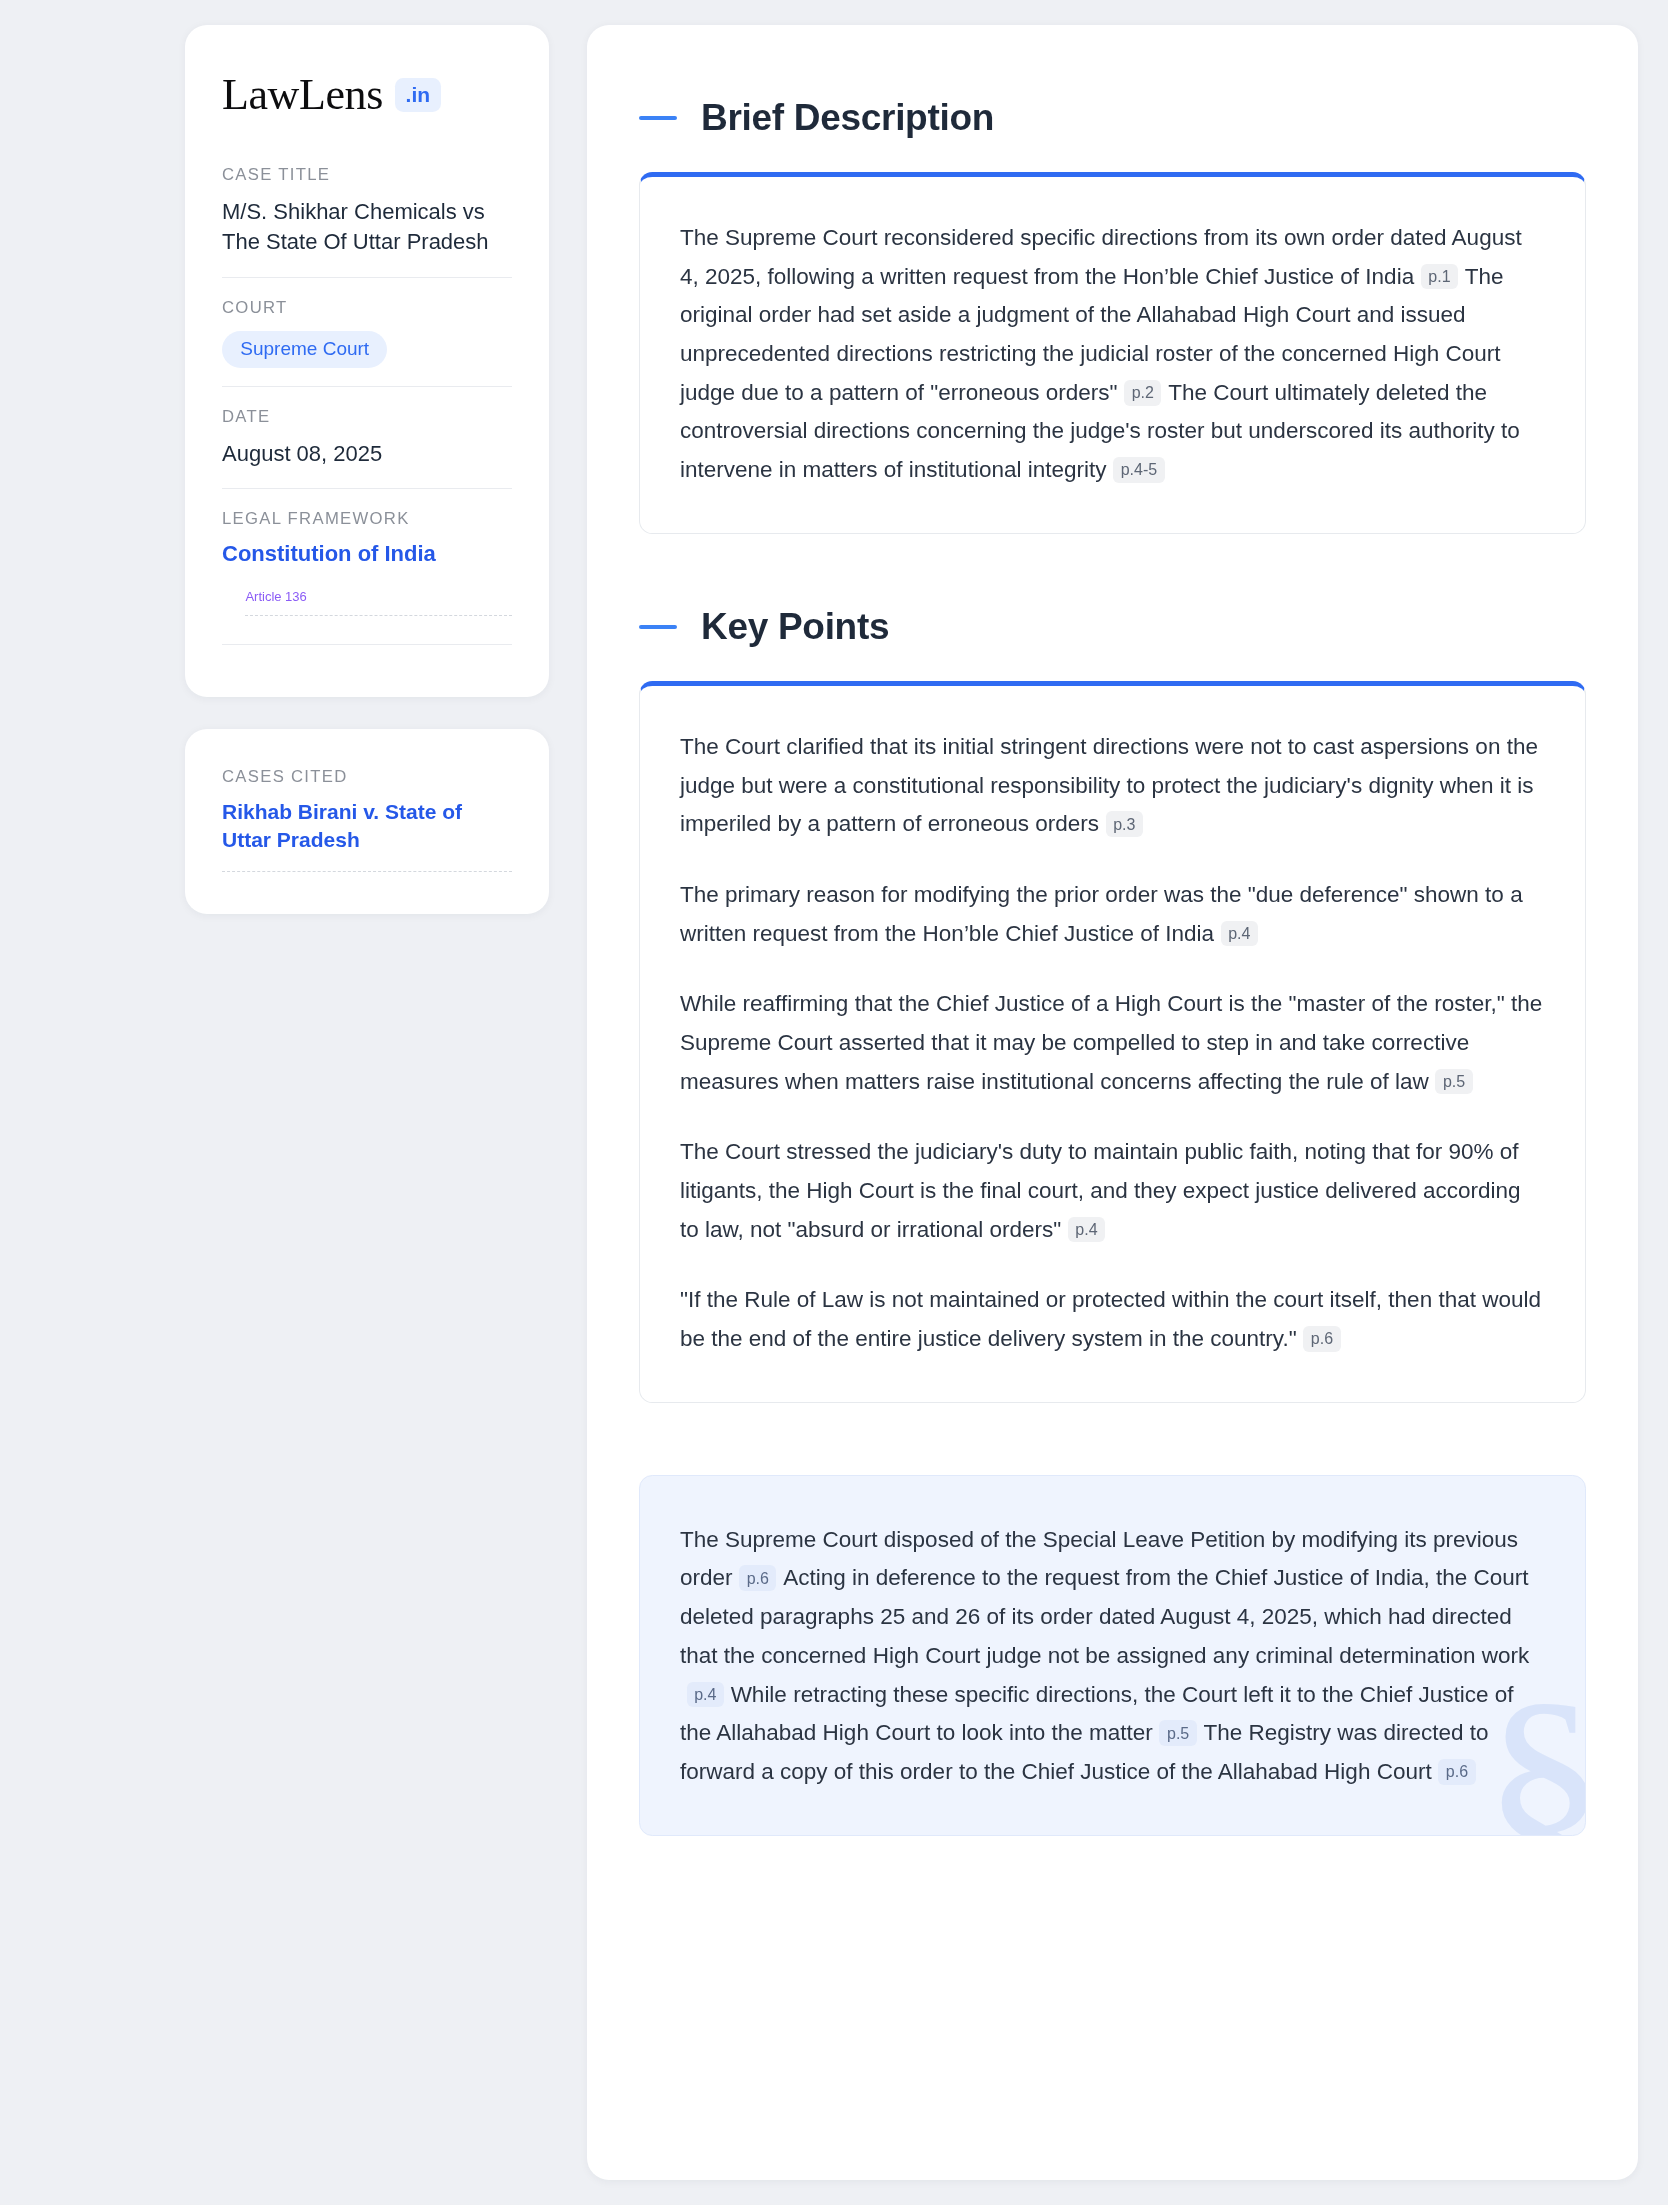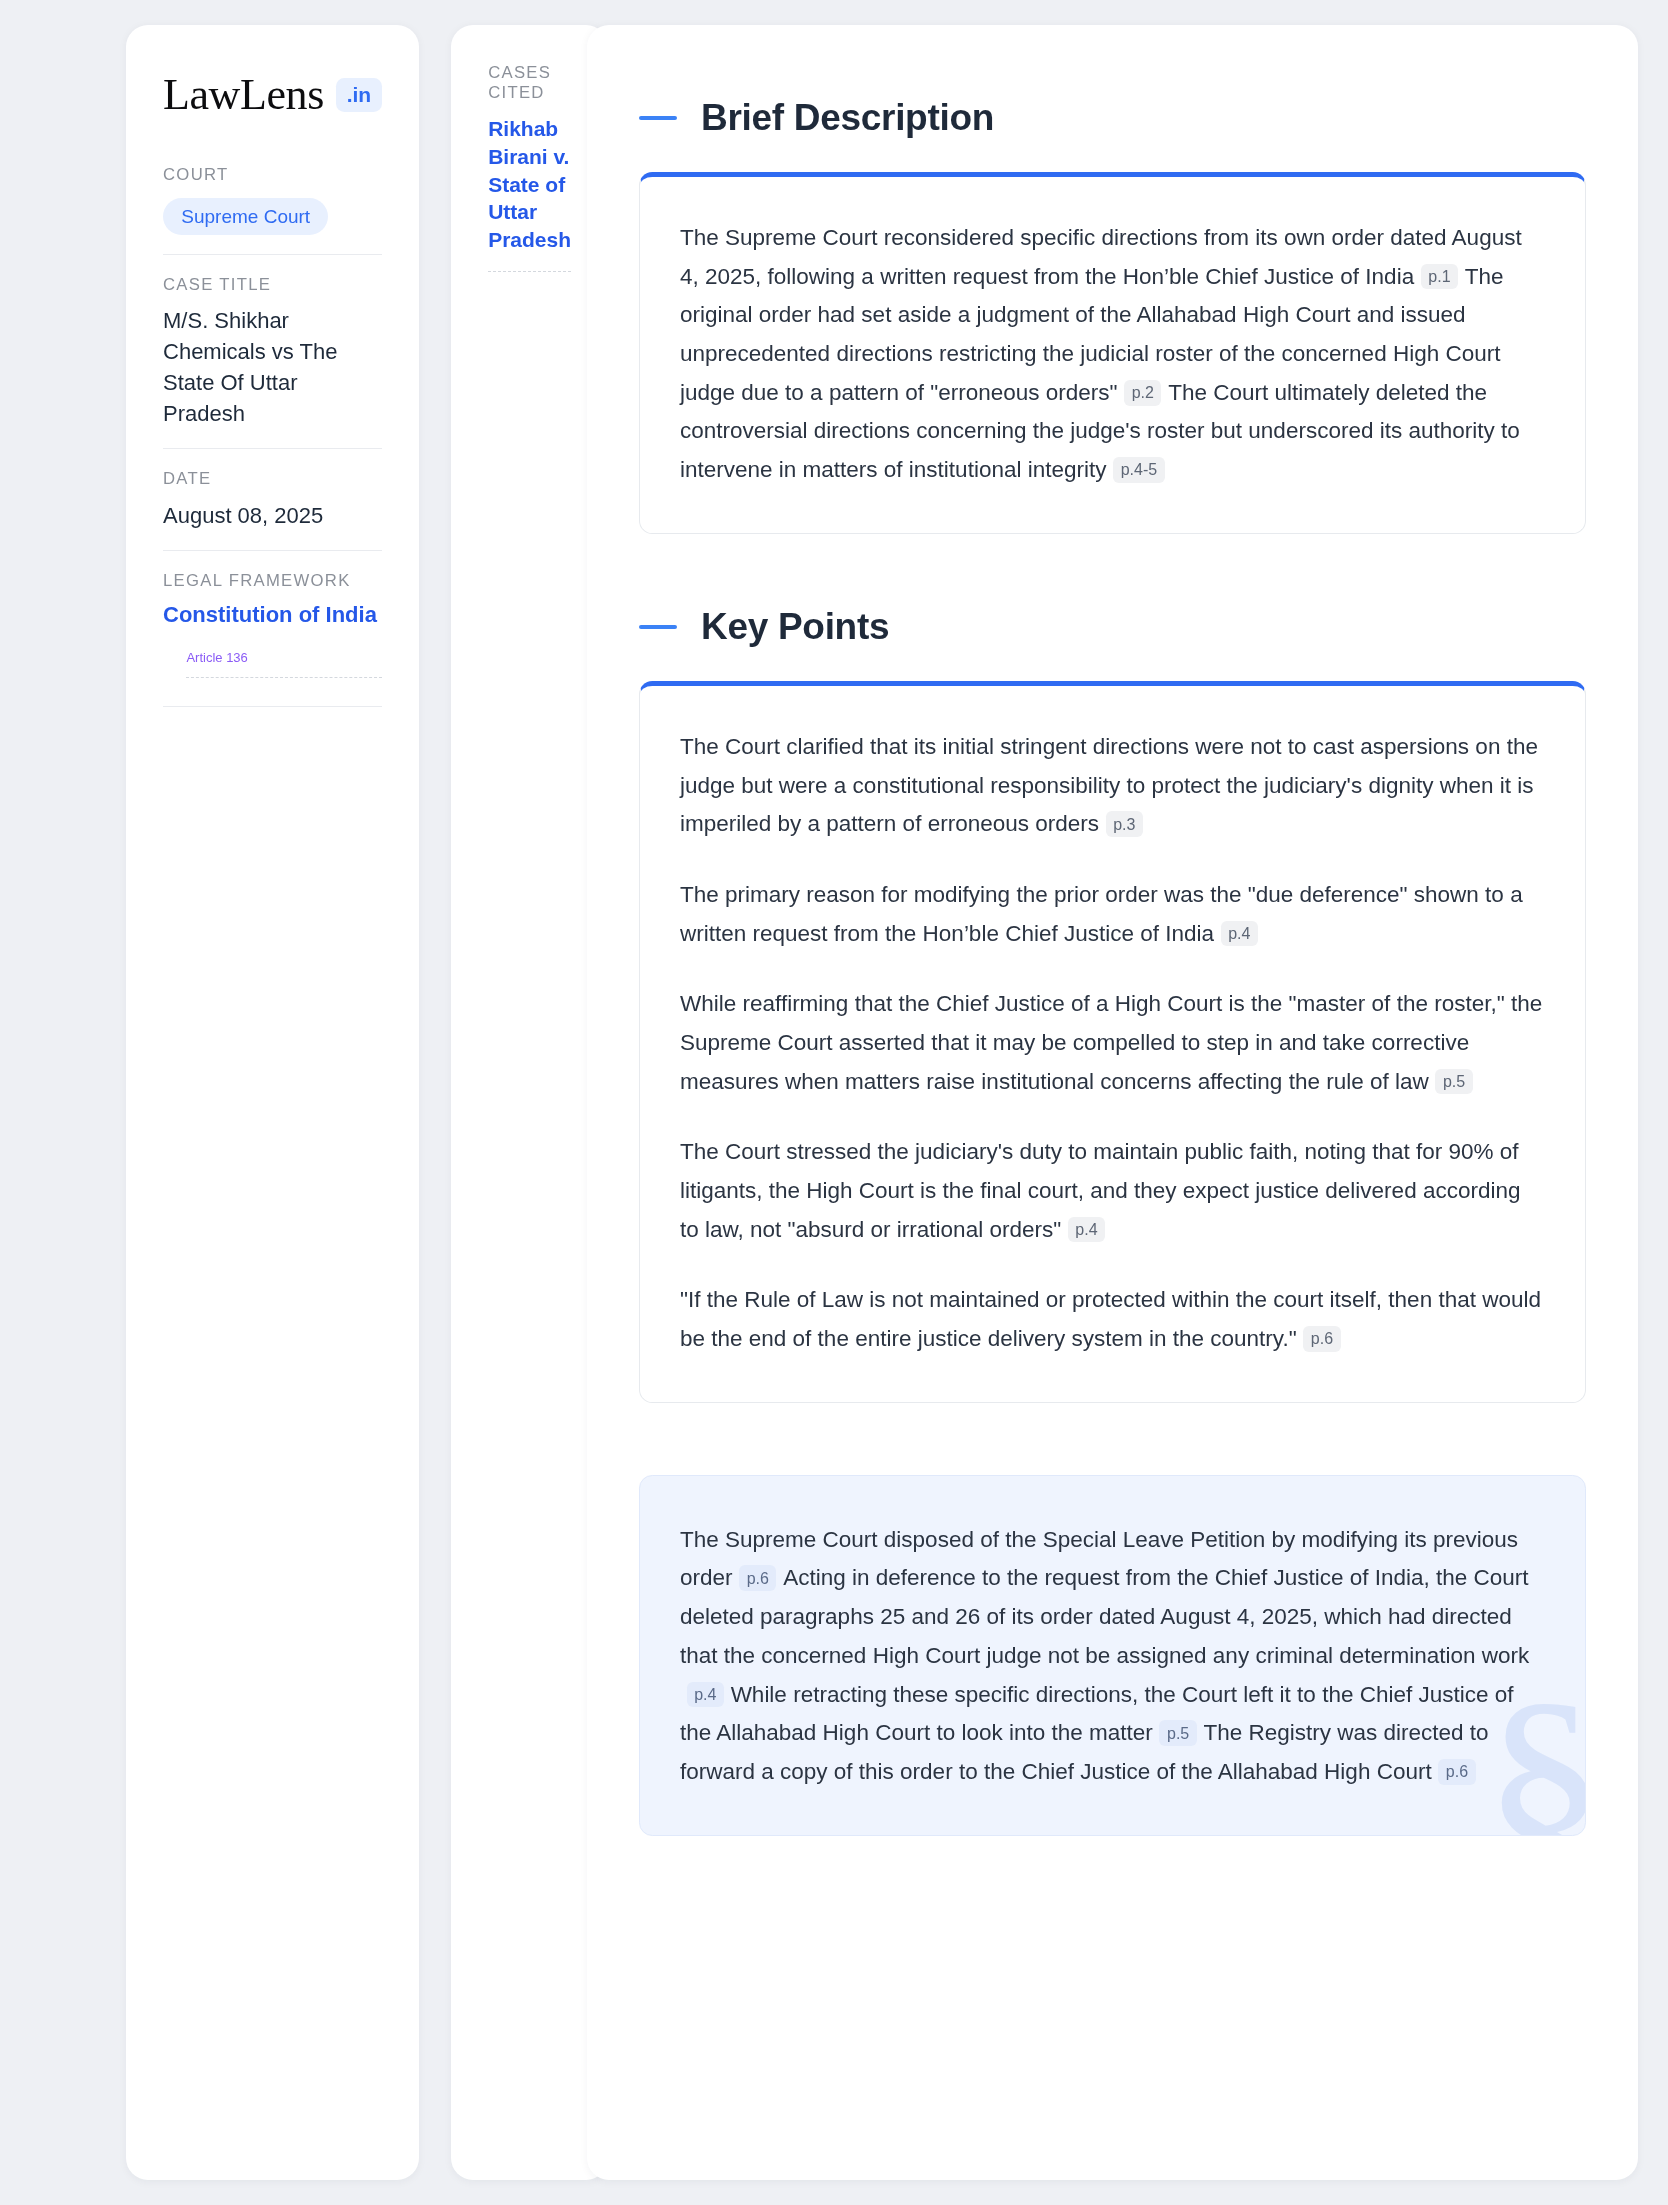--- a/index.html
+++ b/index.html
@@ -18,23 +18,22 @@
     gap: 38px;
     padding: 25px 30px 25px 185px;
     background: #eef0f4;
   }
 
   
   .sidebar {
     width: 364px;
     flex: 0 0 364px;
     display: flex;
-    flex-direction: row;
+    flex-direction: column;
     gap: 32px;
-    justify-content: center;
   }
 
   .card {
     background: #ffffff;
     border-radius: 22px;
     box-shadow: 0 1.7px 8.3px rgba(25, 35, 60, 0.05);
   }
 
   .sidebar-main { padding: 48px 37px 33px 37px; }
 
@@ -212,27 +211,27 @@
   <aside class="sidebar">
 
     <div class="card sidebar-main">
 
       <div class="brand">
         <span class="brand-name">LawLens</span>
         <span class="brand-tld">.in</span>
       </div>
 
       <div class="field">
+        <div class="field-label">CASE TITLE</div>
+        <div class="field-value">M/S. Shikhar Chemicals vs The State Of Uttar Pradesh</div>
+      </div>
+
+      <div class="field">
         <div class="field-label">COURT</div>
         <span class="pill">Supreme Court</span>
-      </div>
-
-      <div class="field">
-        <div class="field-label">CASE TITLE</div>
-        <div class="field-value">M/S. Shikhar Chemicals vs The State Of Uttar Pradesh</div>
       </div>
 
 
       <div class="field">
         <div class="field-label">DATE</div>
         <div class="field-value">August 08, 2025</div>
       </div>
 
       <div class="field">
         <div class="field-label">LEGAL FRAMEWORK</div>

